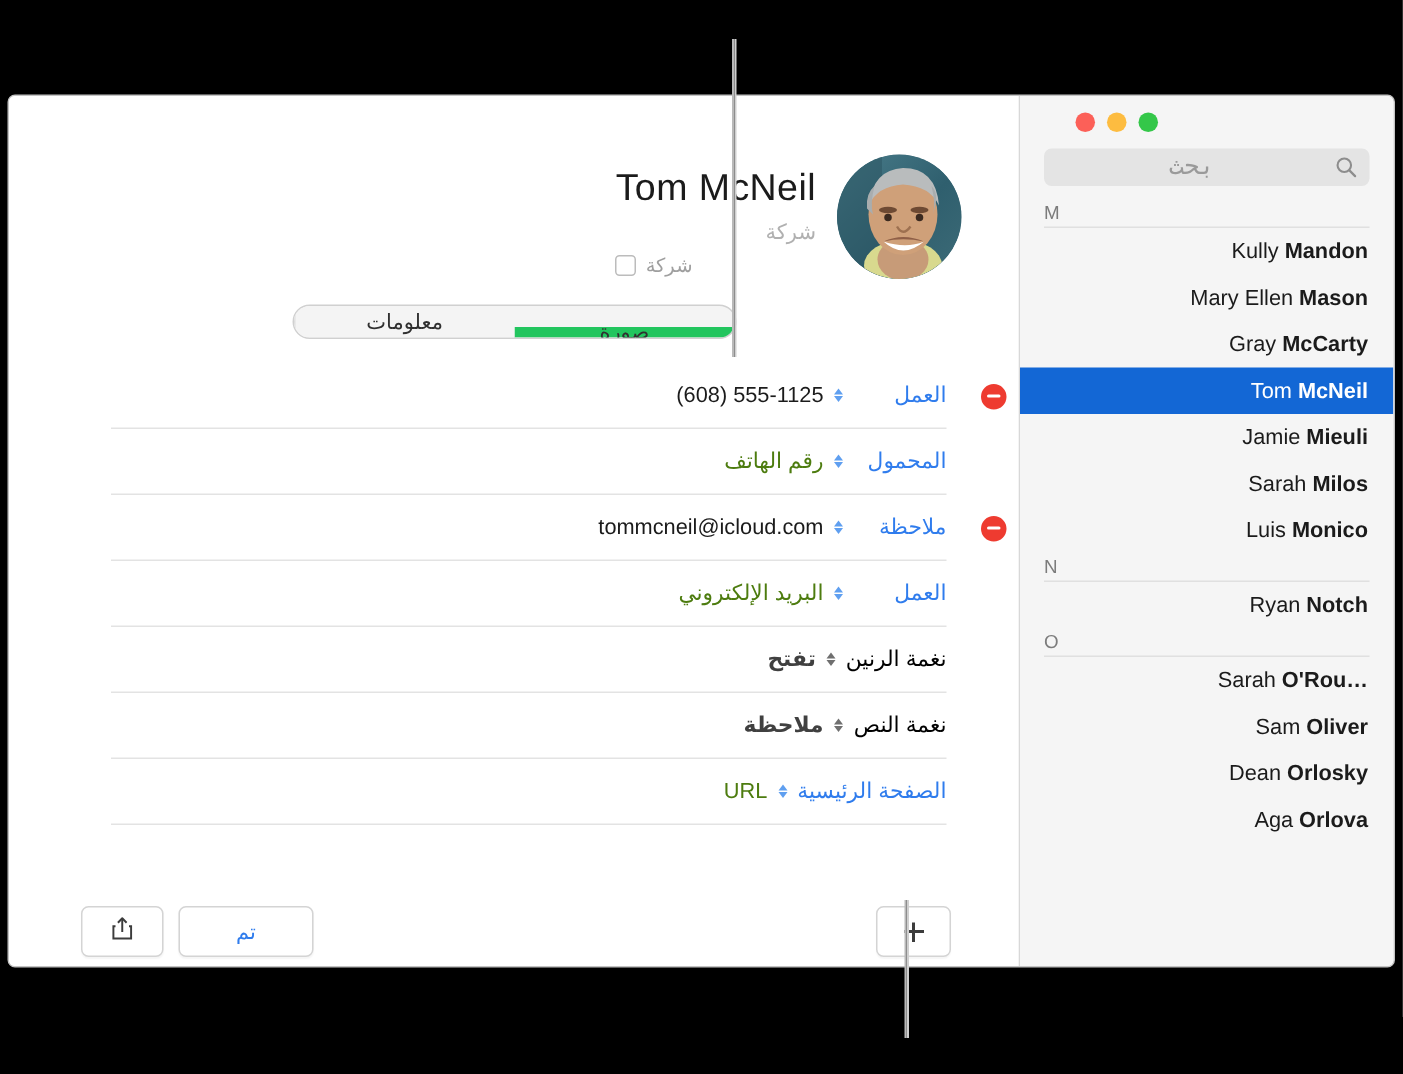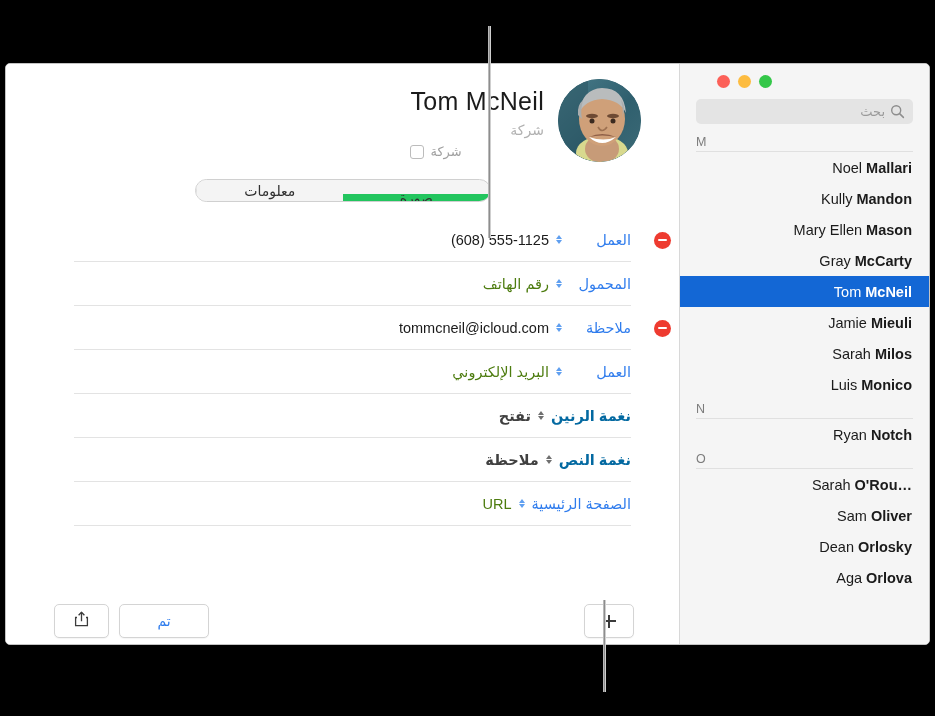--- a/index.html
+++ b/index.html
@@ -61,23 +61,24 @@
     height: 25px;
     background: #e4e4e4;
     border-radius: 5px;
     display: flex; align-items: center;
     flex-direction: row;
     justify-content: flex-end;
     padding: 0 8px;
     gap: 5px;
   }
   #search-placeholder {
-    font-size: 13px; color: #9a9a9a;
-    flex: 1; text-align: right;
+    font-size: 17px; color: #9a9a9a;
+    flex: 1; text-align: center;
     order: 2;
+    font-family: Liberation Mono, monospace;
   }
   #search-icon { order: 1; flex: none; display:flex; }
 
   #contact-list {
     flex: 1; overflow: hidden;
     direction: rtl;
   }
   .group-head {
     font-size: 12.5px; color: #7c7c7c;
     text-align: left;
@@ -109,21 +110,21 @@
     flex: 1;
     background: #ffffff;
     position: relative;
     direction: rtl;
   }
 
   #header-area {
     display: flex; flex-direction: row;
     align-items: flex-start;
     justify-content: flex-start;
-    padding: 15px 38px 0 0;
+    padding: 39px 38px 0 0;
     gap: 14px;
   }
   #avatar {
     width: 83px; height: 83px;
     border-radius: 50%;
     flex: none;
     overflow: hidden;
     position: relative;
     background: #3f6b78;
   }
@@ -202,21 +203,21 @@
   .minus-btn .bar {
     width: 9px; height: 2.2px; background: #fff; border-radius: 1px;
   }
   .field-label {
     font-size: 14.5px;
     color: #2f7ced;
     min-width: 62px;
     text-align: right;
     white-space: nowrap;
   }
-  .field-label.gray { color: #0369a1; font-weight: bold; }
+  .field-label.gray { color: #000000; }
   .stepper {
     margin: 0 7px;
     display: flex; flex-direction: column;
     align-items: center; justify-content: center;
     gap: 1px;
     flex: none;
   }
   .stepper .chev { width: 0; height: 0; border-left: 3.5px solid transparent; border-right: 3.5px solid transparent; }
   .stepper .up { border-bottom: 4px solid #5f9ff0; }
   .stepper .down { border-top: 4px solid #5f9ff0; }
@@ -283,24 +284,20 @@
               <circle cx="6.2" cy="6.2" r="4.5" fill="none" stroke="#8d8d8d" stroke-width="1.4"></circle>
               <line x1="9.6" y1="9.6" x2="13.4" y2="13.4" stroke="#8d8d8d" stroke-width="1.5" stroke-linecap="round"></line>
             </svg>
           </span>
           <span id="search-placeholder">بحث</span>
         </div>
       </div>
 
       <div id="contact-list">
           <div class="group-head">M</div>
-          <div class="contact-row">
-            <span class="fn">Noel</span>
-            <span class="ln">Mallari</span>
-          </div>
           <div class="contact-row">
             <span class="fn">Kully</span>
             <span class="ln">Mandon</span>
           </div>
           <div class="contact-row">
             <span class="fn">Mary Ellen</span>
             <span class="ln">Mason</span>
           </div>
           <div class="contact-row">
             <span class="fn">Gray</span>

